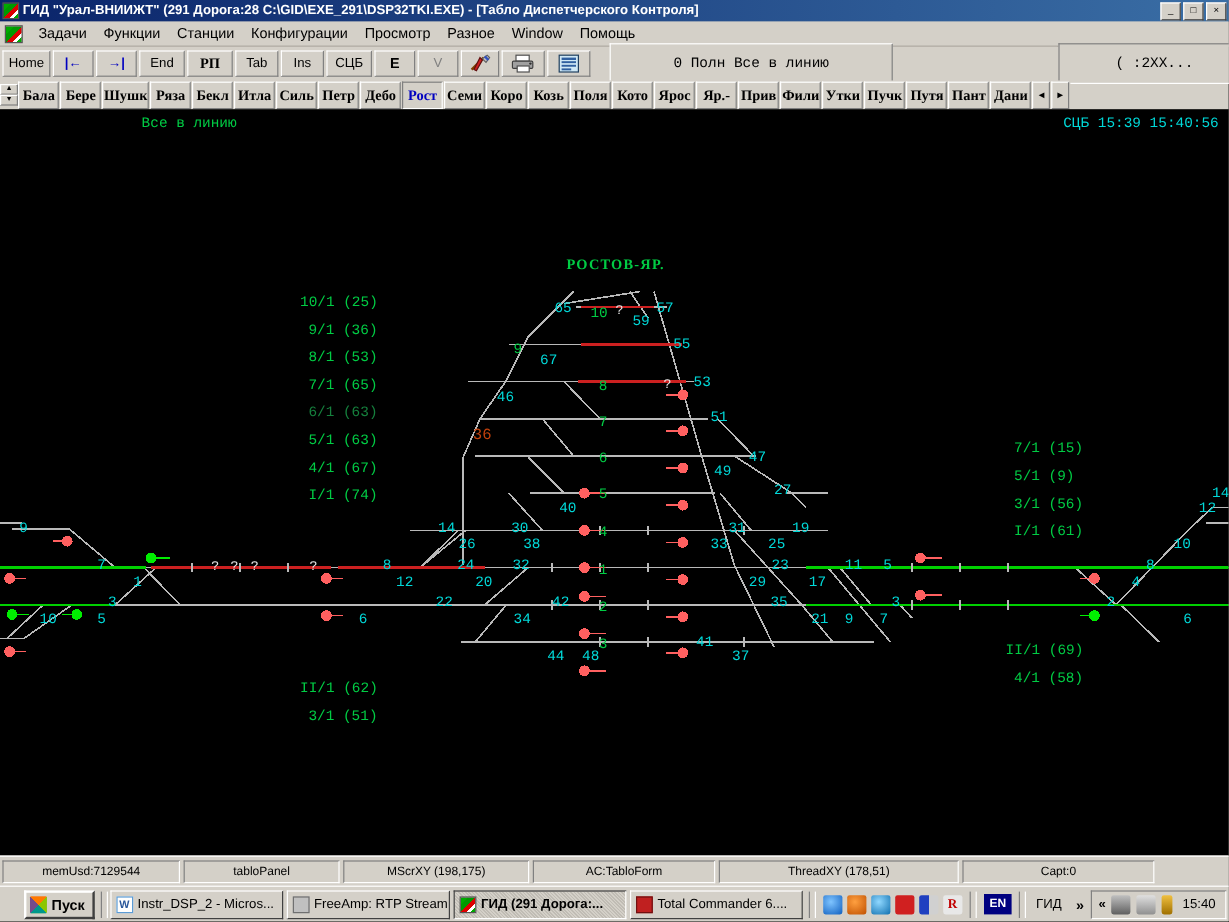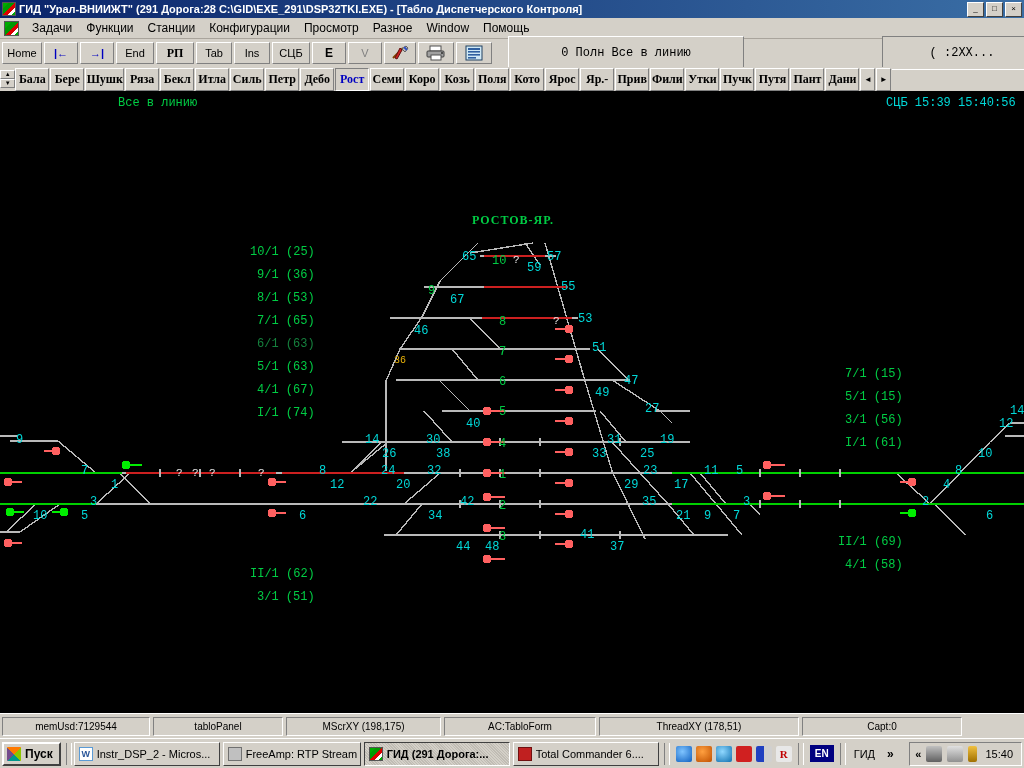--- a/index.html
+++ b/index.html
@@ -120,21 +120,21 @@
     font-family:"Liberation Sans",sans-serif;white-space:nowrap;
   }
 
   
   .taskbar{
     position:absolute;left:0;top:738px;width:1024px;height:30px;
     background:#d4d0c8;border-top:1px solid #fff;
     display:flex;align-items:center;box-sizing:border-box;padding:2px 0;
   }
   .startbtn{
-    height:24px;margin:0 3px 0 2px;padding:0 6px 0 3px;
+    height:24px;margin:0 3px 0 20px;padding:0 6px 0 3px;
     background:#d4d0c8;border:2px solid;border-color:#fff #404040 #404040 #fff;
     display:flex;align-items:center;gap:4px;
     font-size:12px;font-weight:bold;color:#000;box-sizing:border-box;
     font-family:"Liberation Sans",sans-serif;
   }
   .flag{width:14px;height:14px;
     background:
       linear-gradient(to bottom right,#f00 0 50%,#0a0 50% 100%);
     position:relative;border-radius:1px;}
   .flag:after{content:"";position:absolute;left:0;top:0;width:14px;height:14px;
@@ -282,21 +282,21 @@
     <div class="bt" style="left:257px;top:200px;color:#00cc44;font-size:12px">8/1 (53)</div>
     <div class="bt" style="left:257px;top:223px;color:#00cc44;font-size:12px">7/1 (65)</div>
     <div class="bt" style="left:257px;top:246px;color:#15803d;font-size:12px">6/1 (63)</div>
     <div class="bt" style="left:257px;top:269px;color:#00cc44;font-size:12px">5/1 (63)</div>
     <div class="bt" style="left:257px;top:292px;color:#00cc44;font-size:12px">4/1 (67)</div>
     <div class="bt" style="left:257px;top:315px;color:#00cc44;font-size:12px">I/1 (74)</div>
     <div class="bt" style="left:250px;top:476px;color:#00cc44;font-size:12px">II/1 (62)</div>
     <div class="bt" style="left:257px;top:499px;color:#00cc44;font-size:12px">3/1 (51)</div>
 
     <div class="bt" style="left:845px;top:276px;color:#00cc44;font-size:12px">7/1 (15)</div>
-    <div class="bt" style="left:845px;top:299px;color:#00cc44;font-size:12px">5/1 (15)</div>
+    <div class="bt" style="left:845px;top:299px;color:#00cc44;font-size:12px">5/1 (9)</div>
     <div class="bt" style="left:845px;top:322px;color:#00cc44;font-size:12px">3/1 (56)</div>
     <div class="bt" style="left:845px;top:345px;color:#00cc44;font-size:12px">I/1 (61)</div>
     <div class="bt" style="left:838px;top:444px;color:#00cc44;font-size:12px">II/1 (69)</div>
     <div class="bt" style="left:845px;top:467px;color:#00cc44;font-size:12px">4/1 (58)</div>
 
     <svg width="1024" height="622">
       <g stroke="#b9b9b9" stroke-width="1.4" fill="none" shape-rendering="crispEdges">
 
         <path d="M545 152 L585 290 L612 380 L645 448"></path>
         <path d="M533 152 L470 162"></path>
@@ -447,21 +447,21 @@
 
     <div id="cyan-labels">
         <div class="bt" style="left: 462px; top: 159px; color: rgb(0, 216, 216); font-size: 12px;">65</div>
         <div class="bt" style="left: 547px; top: 159px; color: rgb(0, 216, 216); font-size: 12px;">57</div>
         <div class="bt" style="left: 527px; top: 170px; color: rgb(0, 216, 216); font-size: 12px;">59</div>
         <div class="bt" style="left: 450px; top: 202px; color: rgb(0, 216, 216); font-size: 12px;">67</div>
         <div class="bt" style="left: 561px; top: 189px; color: rgb(0, 216, 216); font-size: 12px;">55</div>
         <div class="bt" style="left: 578px; top: 221px; color: rgb(0, 216, 216); font-size: 12px;">53</div>
         <div class="bt" style="left: 414px; top: 233px; color: rgb(0, 216, 216); font-size: 12px;">46</div>
         <div class="bt" style="left: 592px; top: 250px; color: rgb(0, 216, 216); font-size: 12px;">51</div>
-        <div class="bt" style="left: 394px; top: 264px; color: #eab308; font-size: 10px; text-align: right;">36</div>
+        <div class="bt" style="left: 394px; top: 264px; color: #c2410c; font-size: 13px; text-align: right;">36</div>
         <div class="bt" style="left: 595px; top: 295px; color: rgb(0, 216, 216); font-size: 12px;">49</div>
         <div class="bt" style="left: 624px; top: 283px; color: rgb(0, 216, 216); font-size: 12px;">47</div>
         <div class="bt" style="left: 466px; top: 326px; color: rgb(0, 216, 216); font-size: 12px;">40</div>
         <div class="bt" style="left: 645px; top: 311px; color: rgb(0, 216, 216); font-size: 12px;">27</div>
         <div class="bt" style="left: 365px; top: 342px; color: rgb(0, 216, 216); font-size: 12px;">14</div>
         <div class="bt" style="left: 426px; top: 342px; color: rgb(0, 216, 216); font-size: 12px;">30</div>
         <div class="bt" style="left: 607px; top: 342px; color: rgb(0, 216, 216); font-size: 12px;">31</div>
         <div class="bt" style="left: 660px; top: 342px; color: rgb(0, 216, 216); font-size: 12px;">19</div>
         <div class="bt" style="left: 382px; top: 356px; color: rgb(0, 216, 216); font-size: 12px;">26</div>
         <div class="bt" style="left: 436px; top: 356px; color: rgb(0, 216, 216); font-size: 12px;">38</div>

